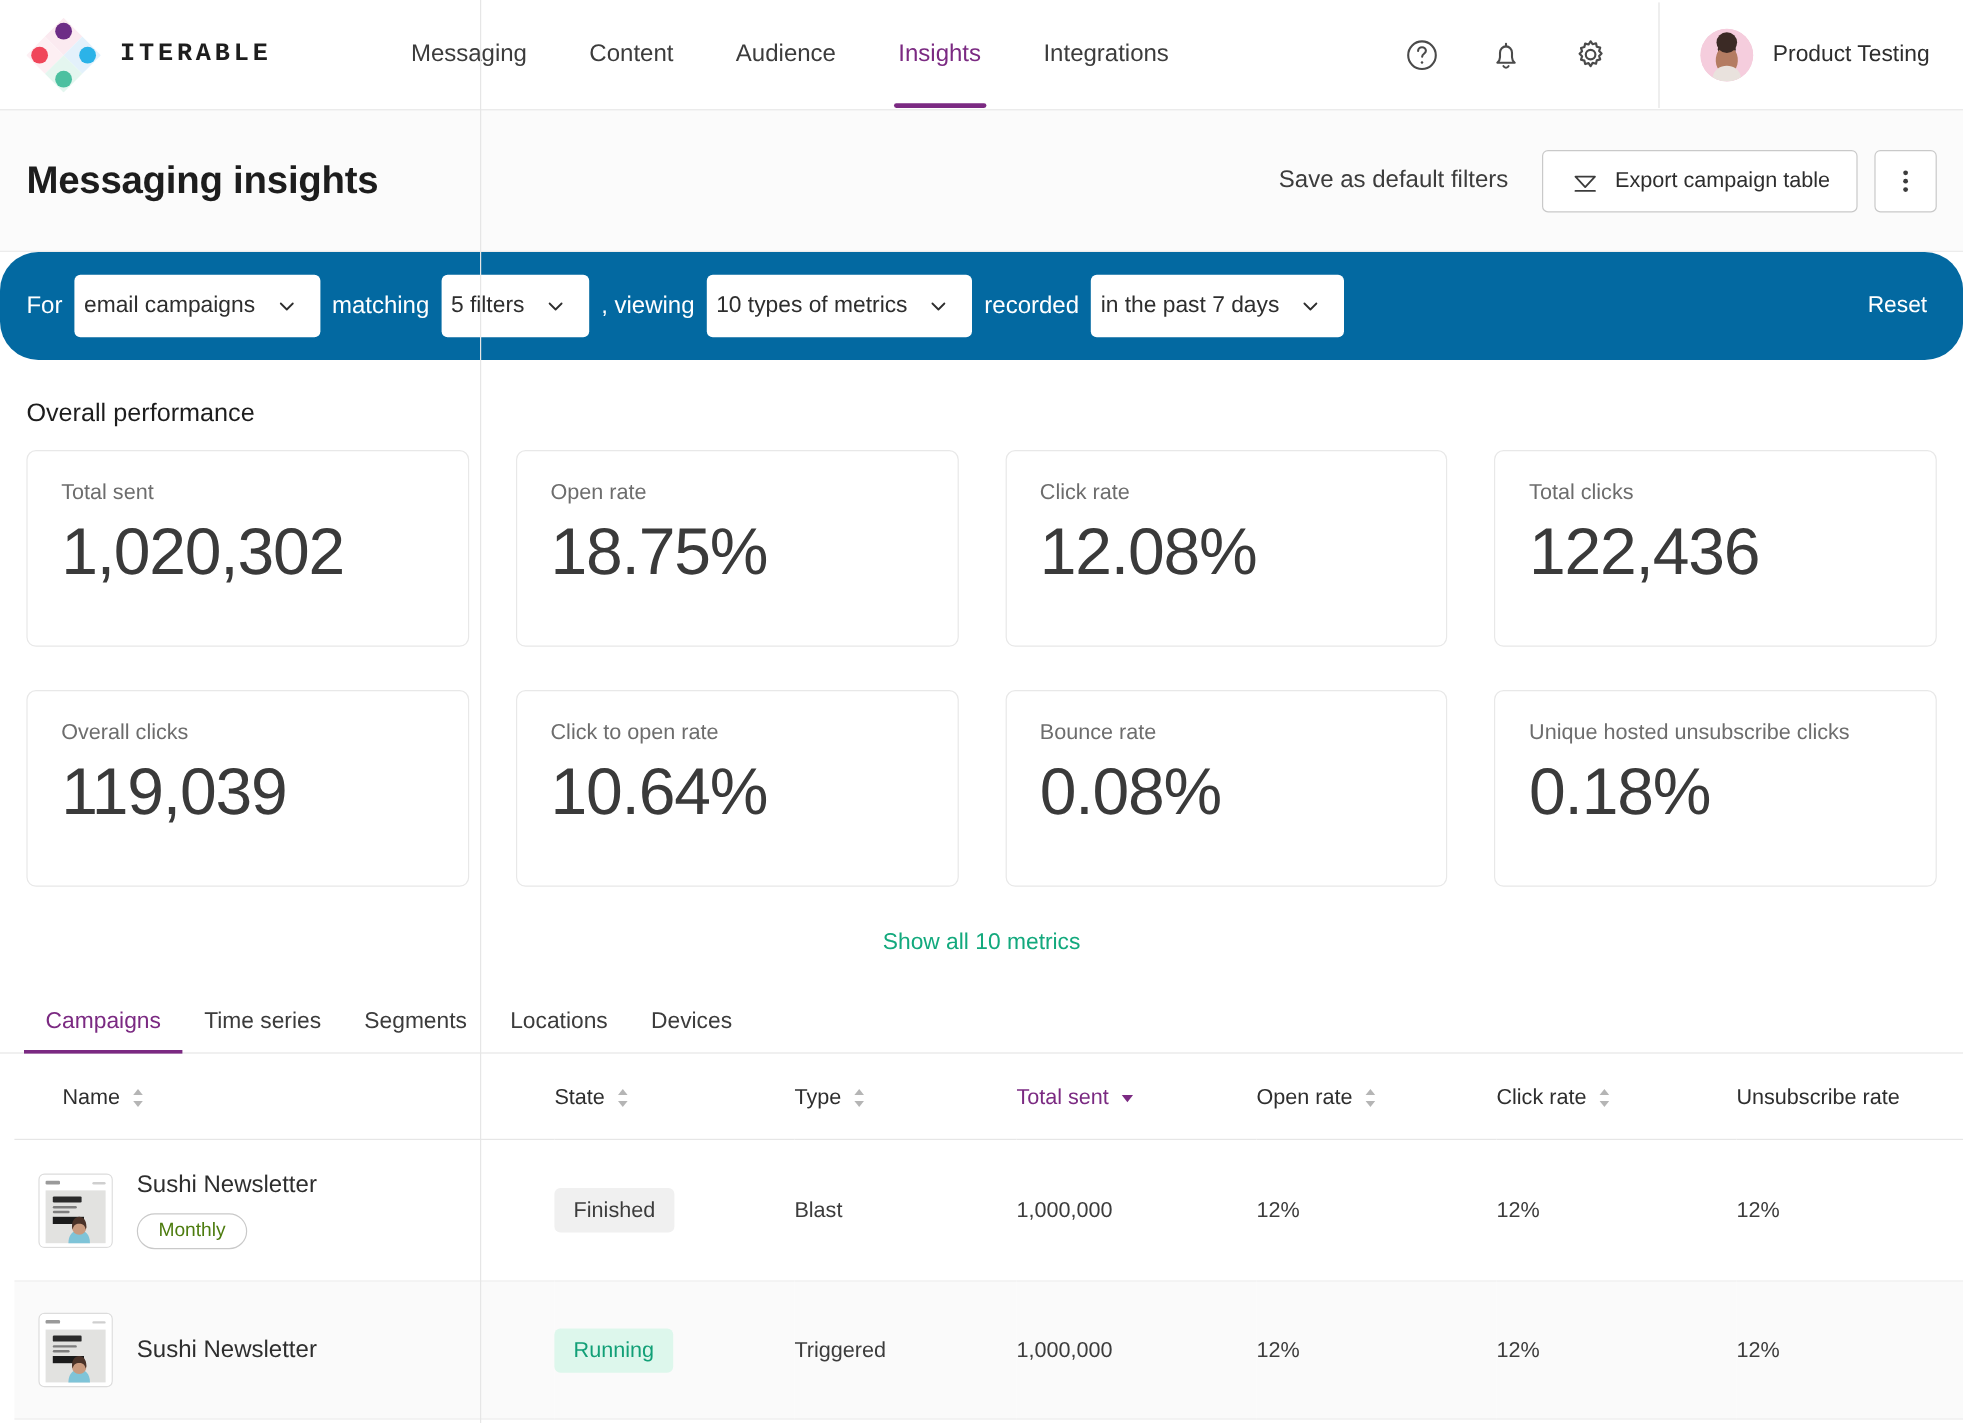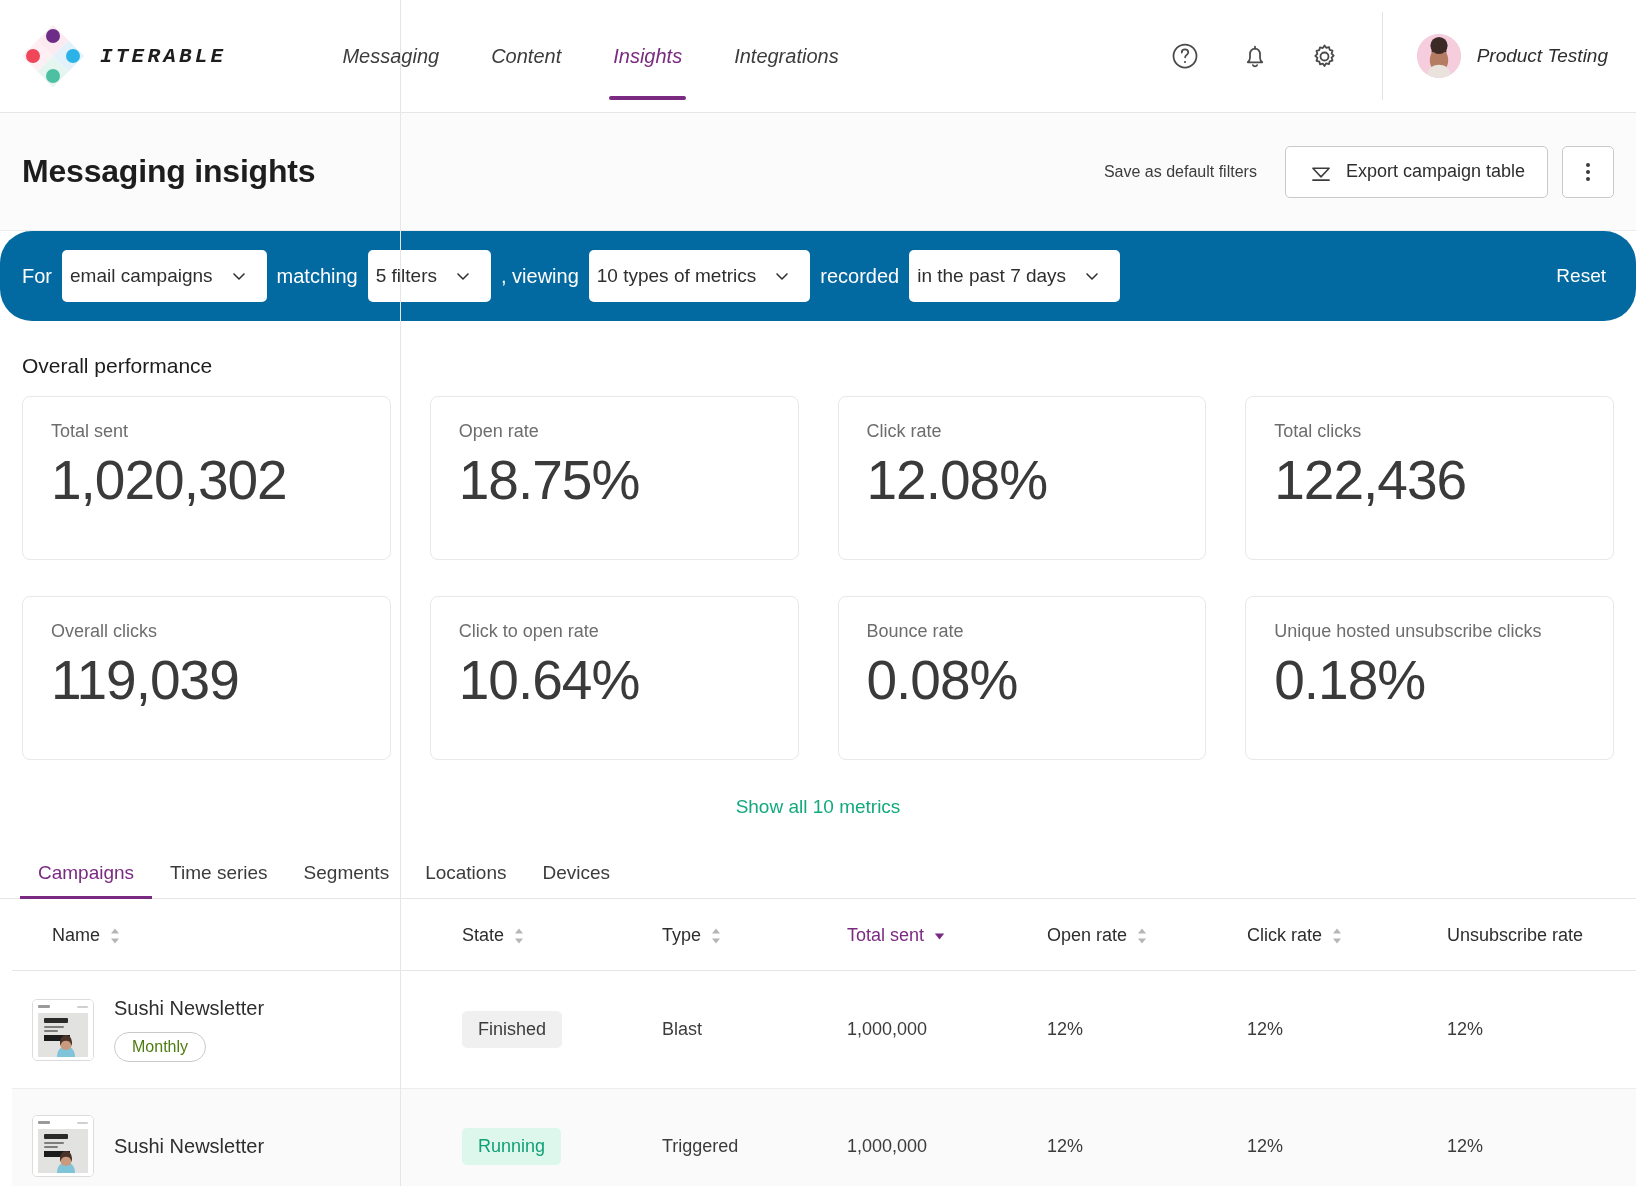--- a/index.html
+++ b/index.html
@@ -6,27 +6,26 @@
   html, body {
     width: 1636px; height: 1186px;
     background: #ffffff;
     font-family: "Liberation Sans", sans-serif;
     overflow: hidden;
     color: #2e2e2e;
   }
 
   
   .topnav {
-    height: 113px;
+    height: 92px;
     display: flex;
     align-items: center;
     background: #ffffff;
     border-bottom: 1px solid #e6e6e6;
     position: relative;
-    font-style: italic;
   }
   .brand {
     display: flex; align-items: center;
     padding-left: 22px;
     gap: 16px;
   }
   .logo-mark { width: 62px; height: 62px; display:block; }
   .brand-text {
     font-size: 21px; font-weight: 700; letter-spacing: 3.2px;
     color: #1d1d1d; font-family: "Liberation Mono", monospace;
@@ -67,21 +66,21 @@
   
   .page-header {
     height: 118px; background: #fbfbfb;
     display: flex; align-items: center;
     padding: 0 22px;
     border-bottom: 1px solid #ececec;
   }
   .page-title { font-size: 32px; font-weight: 700; color: #1d1d1d; letter-spacing: -0.2px;}
   .header-actions { margin-left: auto; display: flex; align-items: center; gap: 0; }
   .link-btn {
-    font-size: 16px; color: #3c3c3c; cursor: pointer; margin-right: 28px;
+    font-size: 20px; color: #3c3c3c; cursor: pointer; margin-right: 28px;
   }
   .outline-btn {
     height: 52px; border: 1px solid #c9c9c9; background: #fff;
     border-radius: 5px; display: flex; align-items: center; gap: 12px;
     padding: 0 22px; font-size: 18px; color: #2e2e2e; cursor: pointer;
   }
   .kebab-btn {
     width: 52px; height: 52px; border: 1px solid #c9c9c9; background:#fff;
     border-radius: 5px; margin-left: 14px; display:flex; align-items:center;
     justify-content:center; cursor:pointer; flex-direction: column; gap: 3px;
@@ -206,20 +205,21 @@
       <circle cx="11" cy="31" r="7" fill="#f0465a"></circle>
       <circle cx="51" cy="31" r="7" fill="#2bb3e8"></circle>
       <circle cx="31" cy="51" r="7" fill="#4cc0a0"></circle>
     </svg>
     <span class="brand-text">ITERABLE</span>
   </div>
 
   <nav class="nav-links">
     <div class="nav-link">Messaging</div>
     <div class="nav-link">Content</div>
+    <div class="nav-link">Audience</div>
     <div class="nav-link active">Insights</div>
     <div class="nav-link">Integrations</div>
   </nav>
 
   <div class="nav-right">
     <div class="icon-btn">
       <svg width="30" height="30" viewBox="0 0 24 24" fill="none" stroke="#4a4a4a" stroke-width="1.4">
         <circle cx="12" cy="12" r="9.2"></circle>
         <path d="M9.4 9.2c0-1.5 1.2-2.5 2.6-2.5s2.6 1 2.6 2.4c0 1.9-2.5 2-2.5 3.9" stroke-linecap="round"></path>
         <circle cx="12" cy="16.8" r="0.85" fill="#4a4a4a" stroke="none"></circle>

